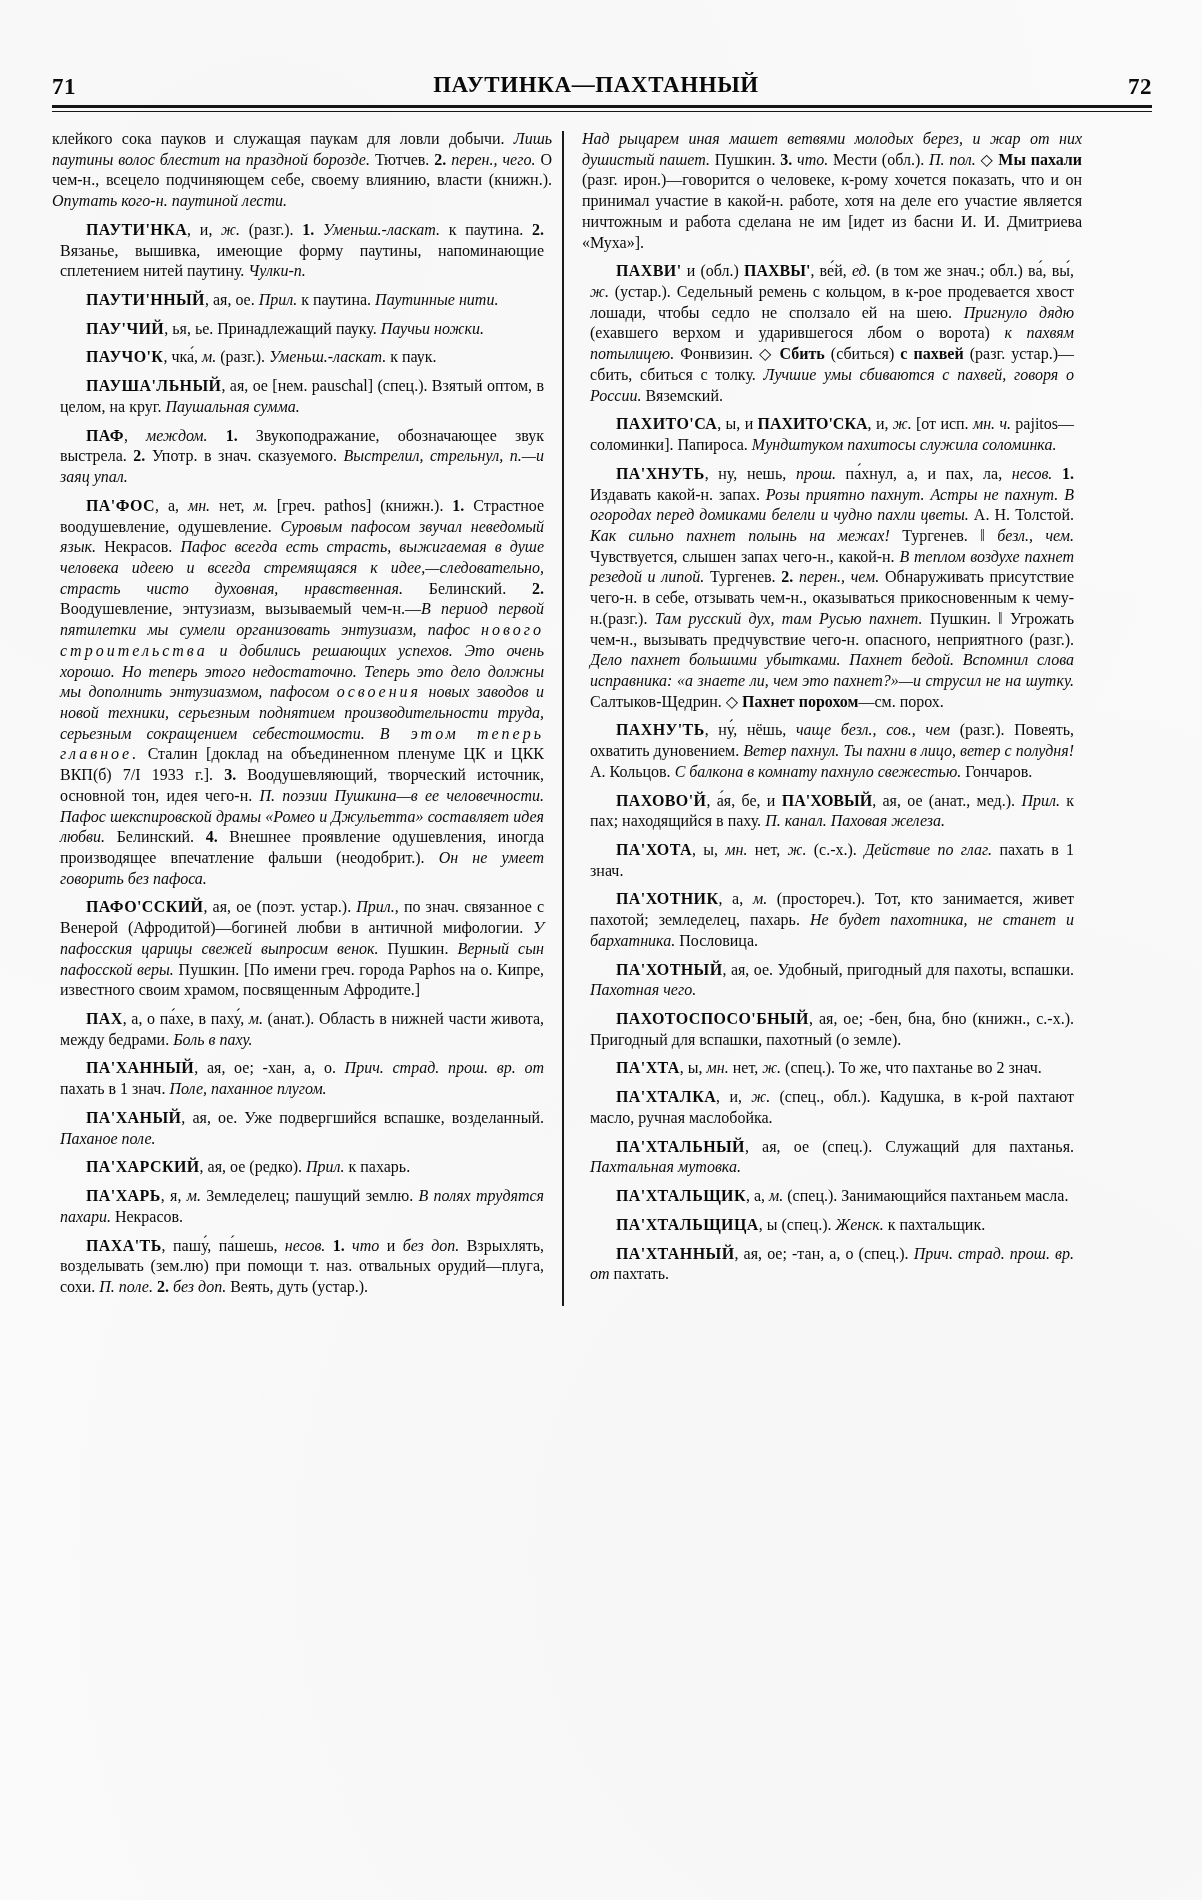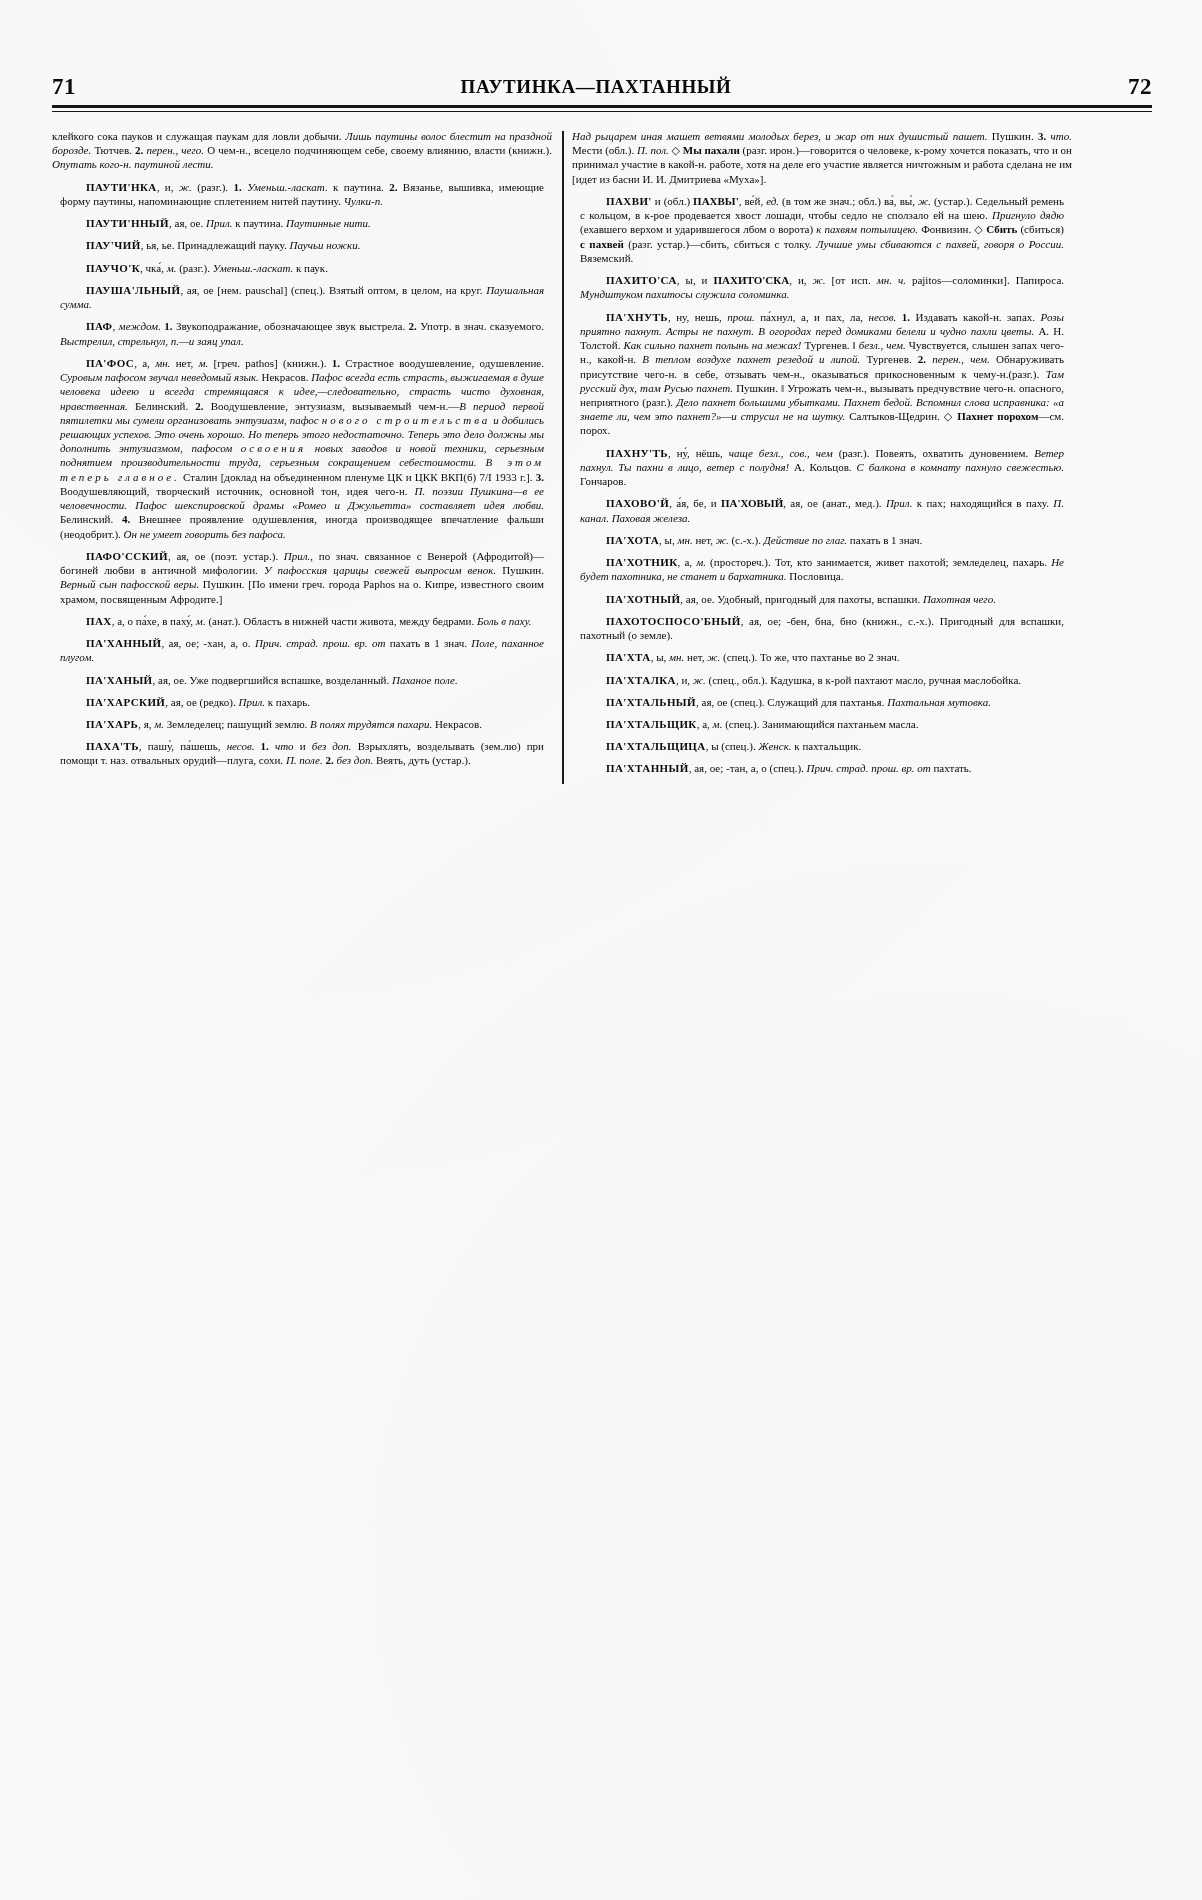--- a/index.html
+++ b/index.html
@@ -43,21 +43,21 @@
   .folio {
     font-family: "Liberation Serif", "DejaVu Serif", serif;
     font-weight: bold;
     font-size: 23px;
     letter-spacing: 0.5px;
     line-height: 1;
   }
   .running-head {
     font-family: "Liberation Serif", "DejaVu Serif", serif;
     font-weight: bold;
-    font-size: 19px;
+    font-size: 23px;
     letter-spacing: 0.6px;
     text-align: center;
     flex: 1;
     transform: translateX(-6px);
   }
   .rule {
     margin-top: 7px;
     border: 0;
     border-top: 3px solid #151515;
     border-bottom: 1.5px solid #151515;
@@ -68,28 +68,28 @@
 
   
   .columns {
     margin-top: 17px;
     display: flex;
     align-items: stretch;
     position: relative;
   }
   .col {
     width: 500px;
-    font-size: 11px;
+    font-size: 16px;
     line-height: 1.295;
     text-align: justify;
     text-justify: inter-word;
     hyphens: manual;
   }
   .col.left  { padding-right: 10px; }
-  .col.right { padding-left: 8px; }
+  .col.right { padding-left: 18px; }
   .col-divider {
     width: 0;
     border-left: 2px solid #1a1a1a;
     margin: 2px 0 0 0;
     align-self: stretch;
   }
 
   p.e {
     margin: 8px;
     text-indent: 26px;

